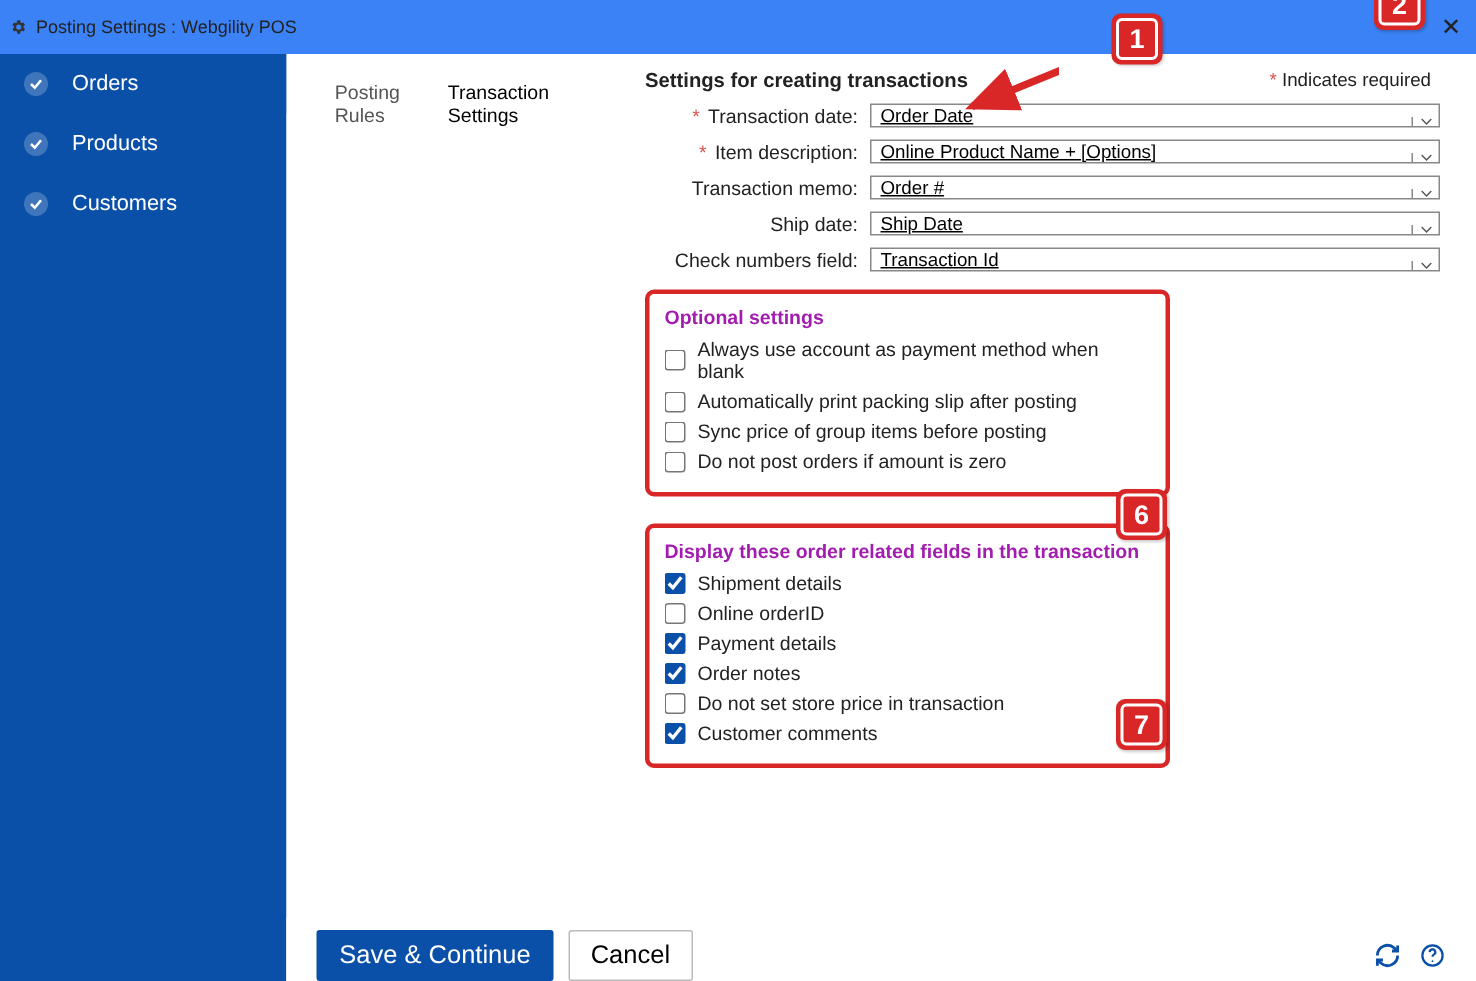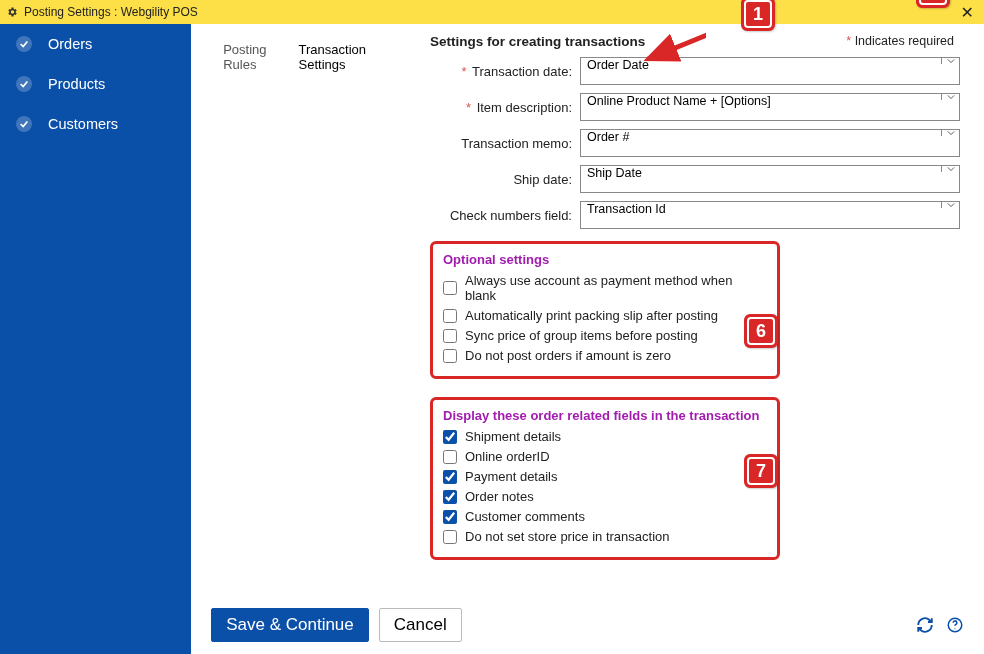--- a/index.html
+++ b/index.html
@@ -1,19 +1,19 @@
 <!DOCTYPE html>
 <html><head>
 <meta charset="utf-8">
 <style>
   * { box-sizing: border-box; margin: 0; padding: 0; font-family: "Segoe UI", Arial, sans-serif; }
   body { background: #fff; width: 984px; height: 654px; overflow: hidden; position: relative; }
 
   
-  .titlebar { background: #fde047; height: 24px; display: flex; align-items: center; padding: 0 6px; font-size: 12px; color: #222; }
+  .titlebar { background: #3b82f6; height: 36px; display: flex; align-items: center; padding: 0 6px; font-size: 12px; color: #222; }
   .titlebar .gear { width: 12px; height: 12px; margin-right: 6px; color: #333; }
   .titlebar .title-text { flex: 1; }
   .titlebar .close { font-size: 16px; cursor: pointer; padding: 0 4px; }
 
   
   .main { display: flex; height: calc(654px - 24px); }
   .sidebar { width: 200px; background: #0a4fa8; color: #fff; display: flex; flex-direction: column; }
   .sidebar-item { display: flex; align-items: center; padding: 12px 16px; cursor: pointer; font-size: 14.5px; }
   .sidebar-item .check-icon { width: 16px; height: 16px; border-radius: 50%; background: rgba(255,255,255,0.22); display: flex; align-items: center; justify-content: center; margin-right: 16px; }
   .sidebar-item .check-icon svg { width: 10px; height: 10px; }
@@ -30,21 +30,21 @@
   
   .form-area { padding: 10px 24px 0 24px; position: relative; flex: 1; overflow: visible; }
   .section-heading { font-size: 13.5px; font-weight: bold; color: #222; margin-bottom: 8px; }
   .required-note { position: absolute; right: 30px; top: 10px; font-size: 12.5px; color: #222; }
   .required-note .asterisk { color: #d9534f; }
 
   .form-row { display: flex; align-items: center; margin-bottom: 8px; }
   .form-label { width: 150px; text-align: right; font-size: 13px; color: #222; padding-right: 8px; }
   .form-label .asterisk { color: #d9534f; margin-right: 2px; }
   .form-select { flex: 0 0 380px; position: relative; }
-  .form-select .select-box { border: 1px solid #888; height: 28px; display: flex; align-items: flex-start; background: #fff; }
+  .form-select .select-box { border: 1px solid #888; height: 16px; display: flex; align-items: flex-end; background: #fff; text-decoration: underline; }
   .form-select .select-value { flex: 1; padding: 0 6px; font-size: 12.5px; display: flex; align-items: center; }
   .form-select .select-arrow { width: 18px; border-left: 1px solid #888; display: flex; align-items: center; justify-content: center; cursor: pointer; }
   .form-select .select-arrow svg { width: 8px; height: 6px; }
 
   
   .group { border: 3px solid #d92626; border-radius: 6px; padding: 8px 10px; margin-top: 12px; position: relative; }
   .group .group-heading { font-size: 13px; font-weight: bold; color: #a21caf; margin-bottom: 6px; }
   .check-row { display: flex; align-items: center; margin: 5px 0; }
   .check-row input[type="checkbox"] { width: 14px; height: 14px; margin-right: 8px; accent-color: #0a4fa8; }
   .check-row label { font-size: 13px; color: #222; cursor: pointer; }
@@ -223,26 +223,26 @@
         </div>
         <div class="check-row">
           <input type="checkbox" checked="" style="">
           <label>Payment details</label>
         </div>
         <div class="check-row">
           <input type="checkbox" checked="" style="">
           <label>Order notes</label>
         </div>
         <div class="check-row">
+          <input type="checkbox" style="">
+          <label>Do not set store price in transaction</label>
+        </div>
+        <div class="check-row">
           <input type="checkbox" checked="" style="">
           <label>Customer comments</label>
-        </div>
-        <div class="check-row">
-          <input type="checkbox" style="">
-          <label>Do not set store price in transaction</label>
         </div>
       </div>
 
       <div class="callout" style="left:335px; top:-27px;">1</div>
       <div class="callout" style="left:510px; top:-50px;">2</div>
       <div class="callout" style="left:700px; top:100px;">3</div>
       <div class="callout" style="left:700px; top:145px;">4</div>
       <div class="callout" style="left:700px; top:205px;">5</div>
       <div class="callout" style="left:338px; top:290px;">6</div>
       <div class="callout" style="left:338px; top:430px;">7</div>

